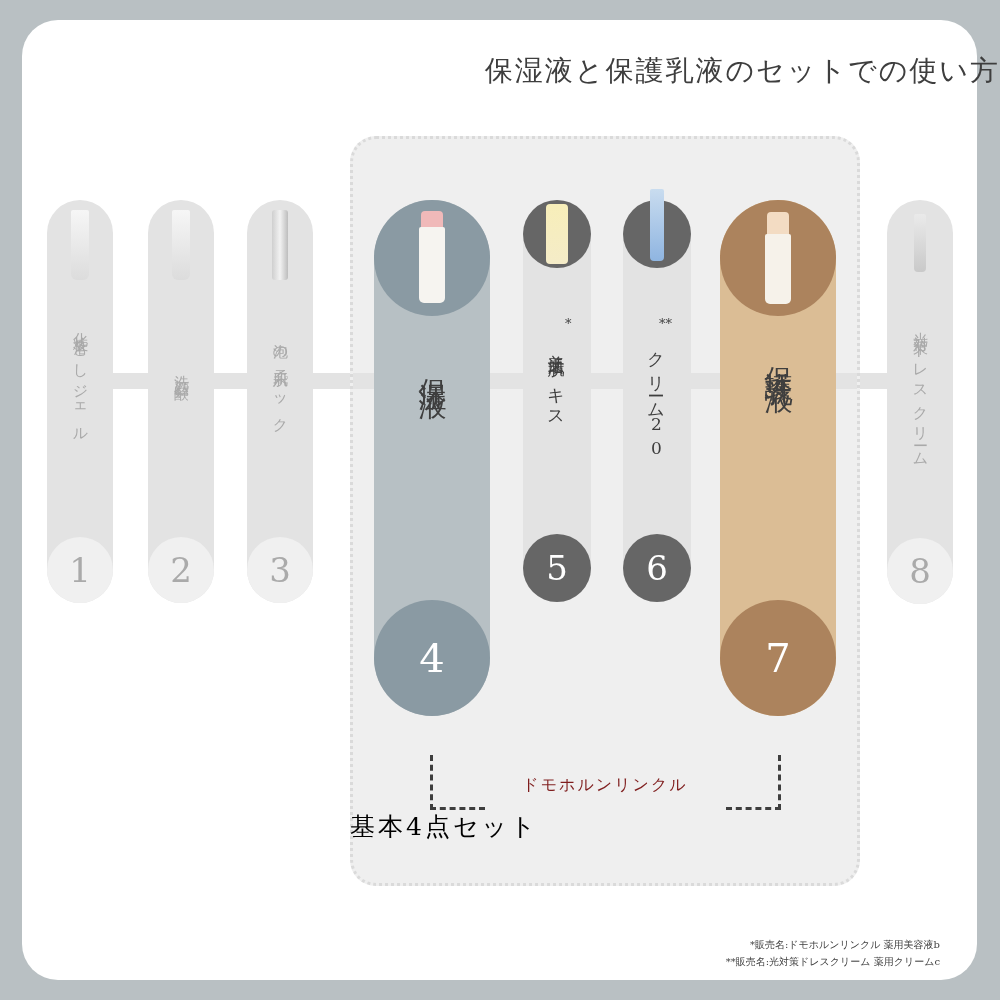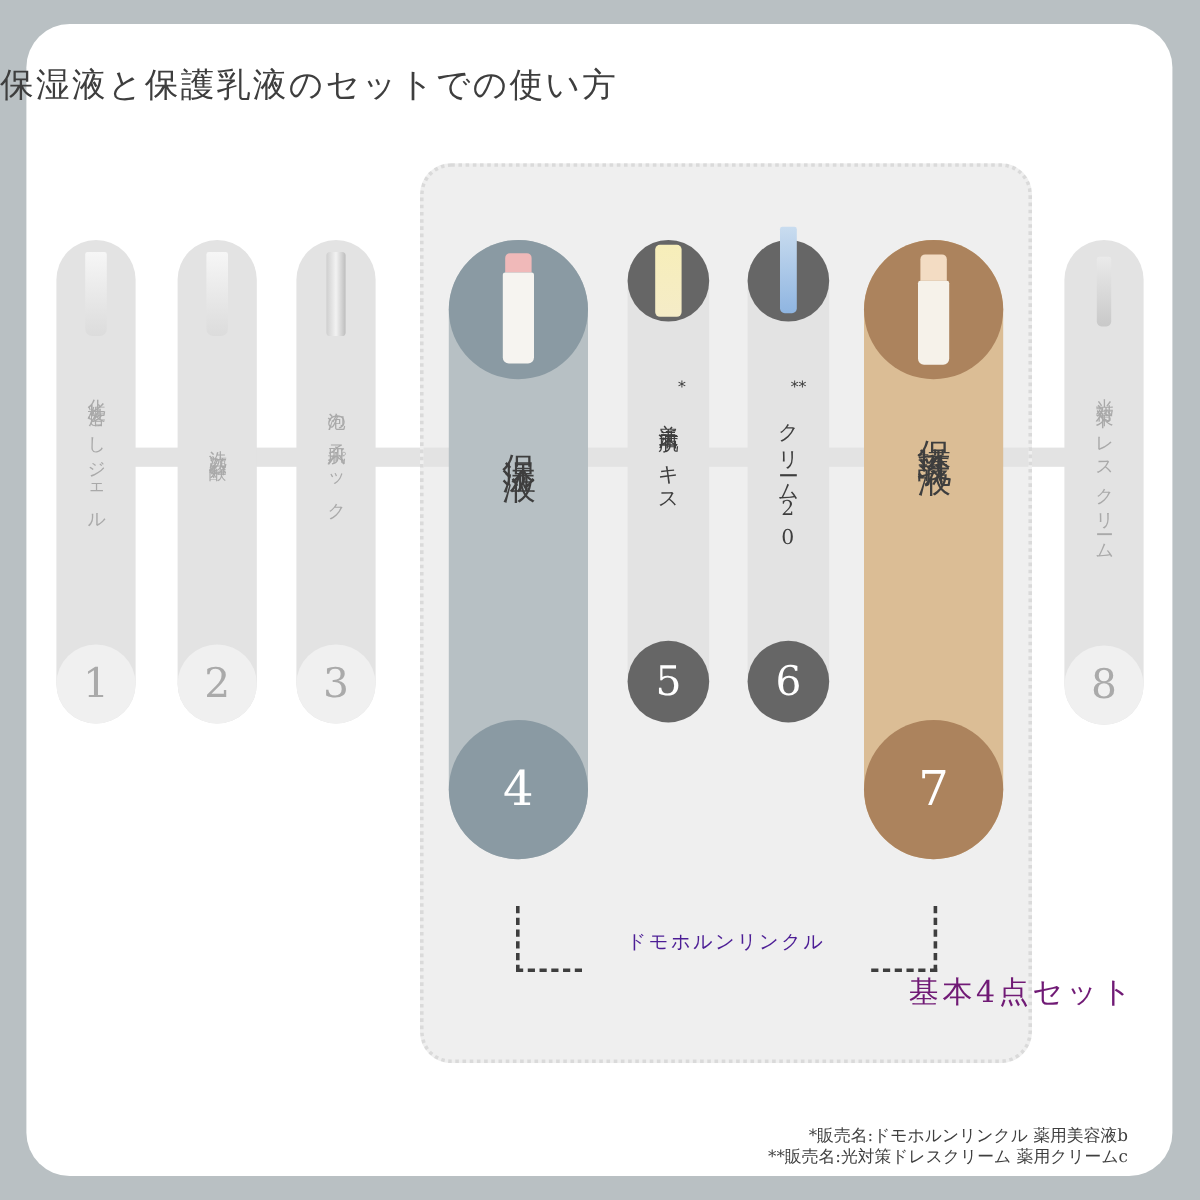--- a/index.html
+++ b/index.html
@@ -1,27 +1,27 @@
 <!DOCTYPE html>
 <html><head>
   <meta charset="utf-8">
   <style>
     html, body { margin:0; padding:0; }
     body { width:1000px; height:1000px; background:#b9c0c3; position:relative; overflow:hidden; font-family:"DejaVu Serif", serif; }
     .card { position:absolute; left:22px; top:20px; width:955px; height:960px; background:#fff; border-radius:36px; }
-    .title { position:absolute; left:0; top:52px; width:1000px; text-align:left; font-size:28px; color:#3e3e3e; letter-spacing:2px; }
+    .title { position:absolute; left:0; top:52px; width:1000px; text-align:right; font-size:28px; color:#3e3e3e; letter-spacing:2px; }
     .hline { position:absolute; left:80px; top:373px; width:810px; height:16px; background:#e3e3e3; }
     .setbox { position:absolute; left:350px; top:136px; width:510px; height:750px; background:#efefef; border-radius:26px; border:3px dotted #dadada; box-sizing:border-box; }
     .pill { position:absolute; border-radius:9999px; }
     .pill.small { width:66px; background:#e3e3e3; }
     .vtext { position:absolute; writing-mode:vertical-rl; left:50%; transform:translateX(-50%); letter-spacing:4px; white-space:nowrap; }
     .num { position:absolute; left:50%; transform:translateX(-50%); border-radius:50%; display:flex; align-items:center; justify-content:center; }
     .prod { position:absolute; left:50%; transform:translateX(-50%); }
     .bracket { position:absolute; border-color:#3e3e3e; border-style:dashed; border-width:0; }
-    .foot { position:absolute; right:60px; font-size:14px; color:#3e3e3e; }
+    .foot { position:absolute; right:60px; font-size:10px; color:#3e3e3e; }
   </style>
 </head>
 <body>
 
 <div class="card"></div>
 <div class="title">保湿液と保護乳液のセットでの使い方</div>
 
 <div class="hline"></div>
 <div class="setbox"></div>
 <div class="hline" style="left:350px;width:0;"></div>
@@ -86,17 +86,17 @@
 </div>
 
 <div class="pill small" style="left:887px;top:200px;height:404px;">
   <div class="prod" style="top:14px;width:12px;height:58px;background:linear-gradient(#eaeaea,#c9c9c9);border-radius:2px 2px 4px 4px;"></div>
   <div class="vtext" style="top:120px;font-size:15px;color:#a9a9a9;">光対策ドレスクリーム</div>
   <div class="num" style="top:338px;width:66px;height:66px;background:#f0f0f0;font-size:34px;color:#aaa;">8</div>
 </div>
 
 <div class="bracket" style="left:430px;top:755px;width:52px;height:52px;border-left-width:3px;border-bottom-width:3px;"></div>
 <div class="bracket" style="left:726px;top:755px;width:52px;height:52px;border-right-width:3px;border-bottom-width:3px;"></div>
-<div style="position:absolute;left:350px;top:775px;width:510px;text-align:center;font-size:16px;color:#4c1d95;letter-spacing:2px;">ドモホルンリンクル</div>
-<div style="position:absolute;left:350px;top:810px;width:596px;text-align:right;font-size:25px;color:#701a75;letter-spacing:3px;">基本4点セット</div>
+<div style="position:absolute;left:350px;top:775px;width:510px;text-align:center;font-size:16px;color:#7f1d1d;letter-spacing:2px;">ドモホルンリンクル</div>
+<div style="position:absolute;left:350px;top:810px;width:596px;text-align:left;font-size:25px;color:#000000;letter-spacing:3px;">基本4点セット</div>
 
 <div class="foot" style="top:938px;">*販売名:ドモホルンリンクル 薬用美容液b</div>
 <div class="foot" style="top:955px;">**販売名:光対策ドレスクリーム 薬用クリームc</div>
 
 </body></html>

